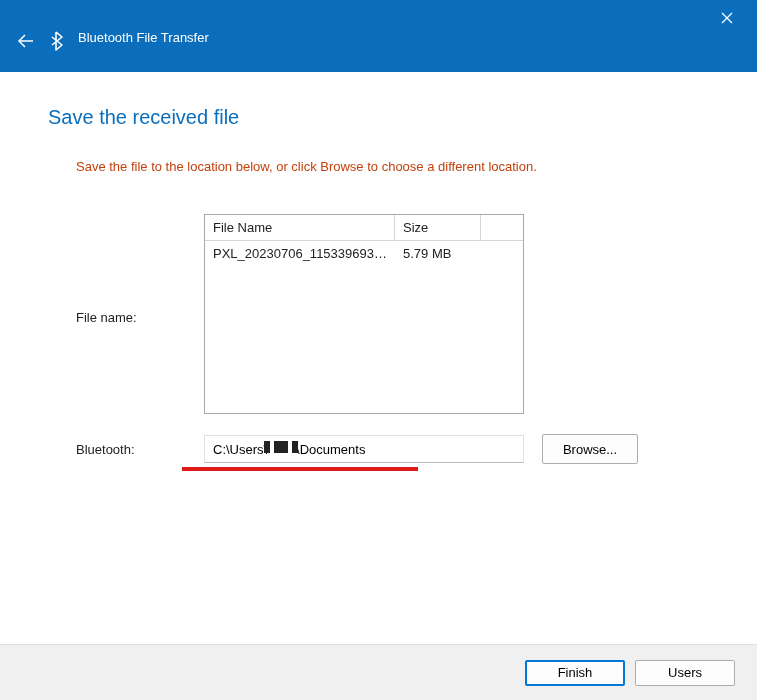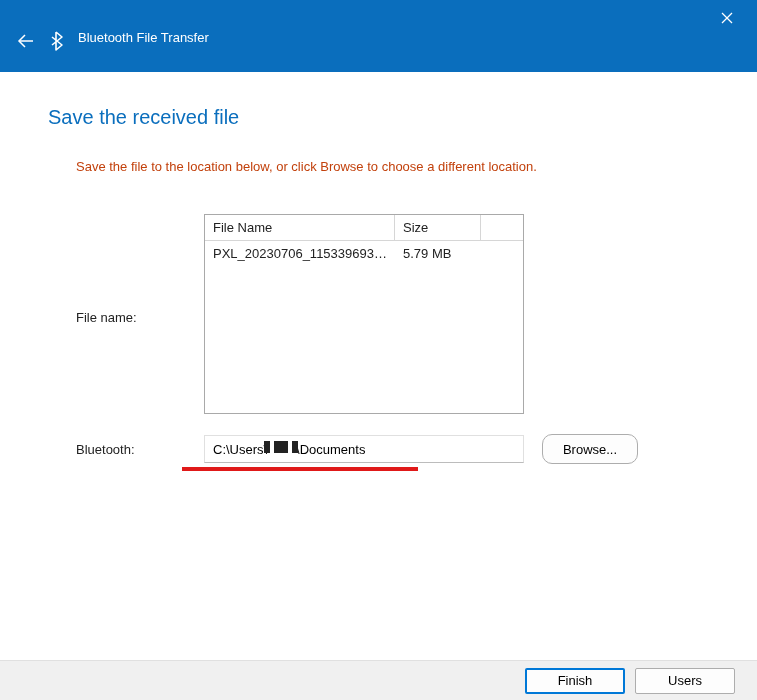--- a/index.html
+++ b/index.html
@@ -161,28 +161,28 @@
       background: #e01919;
     }
     .browse-btn {
       width: 96px;
       height: 30px;
       border: 1px solid #adadad;
       background: #fdfdfd;
       font-size: 13px;
       font-family: inherit;
       cursor: pointer;
-      border-radius: 10px;
+      border-radius: 2px;
     }
     .button-bar {
       position: absolute;
       bottom: 0;
       left: 0;
       right: 0;
-      height: 40px;
+      height: 56px;
       background: #f0f0f0;
       border-top: 1px solid #e0e0e0;
       display: flex;
       justify-content: flex-end;
       align-items: center;
       padding-right: 22px;
       gap: 10px;
     }
     .btn {
       width: 100px;

